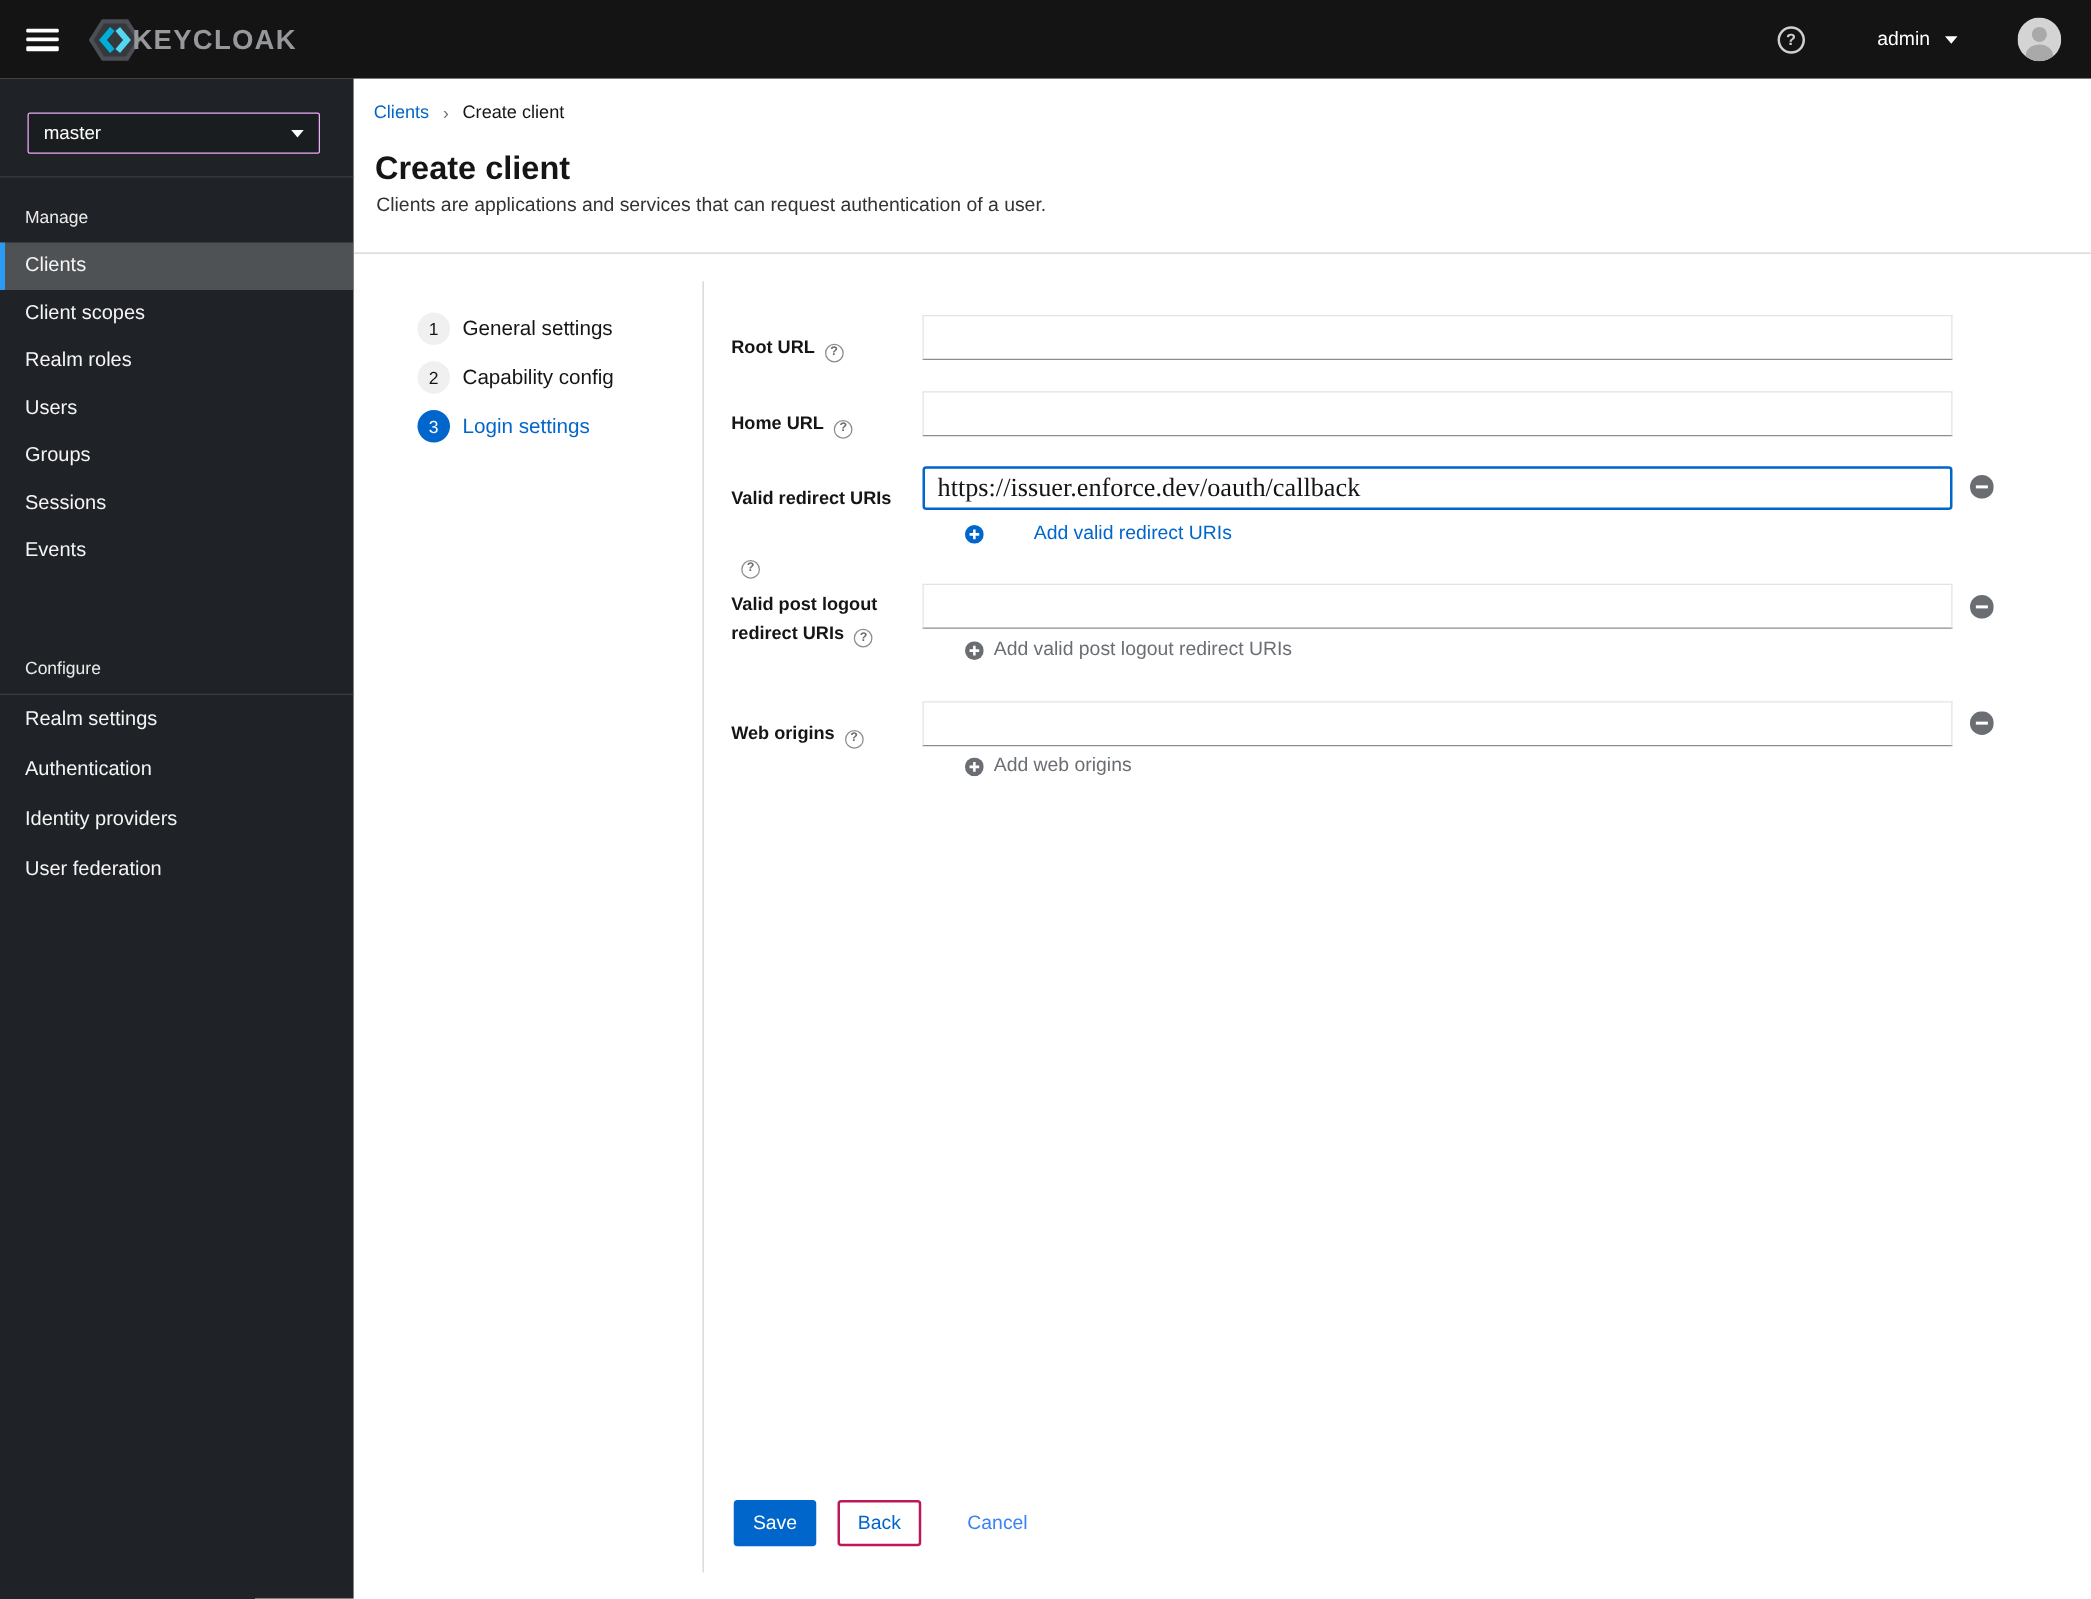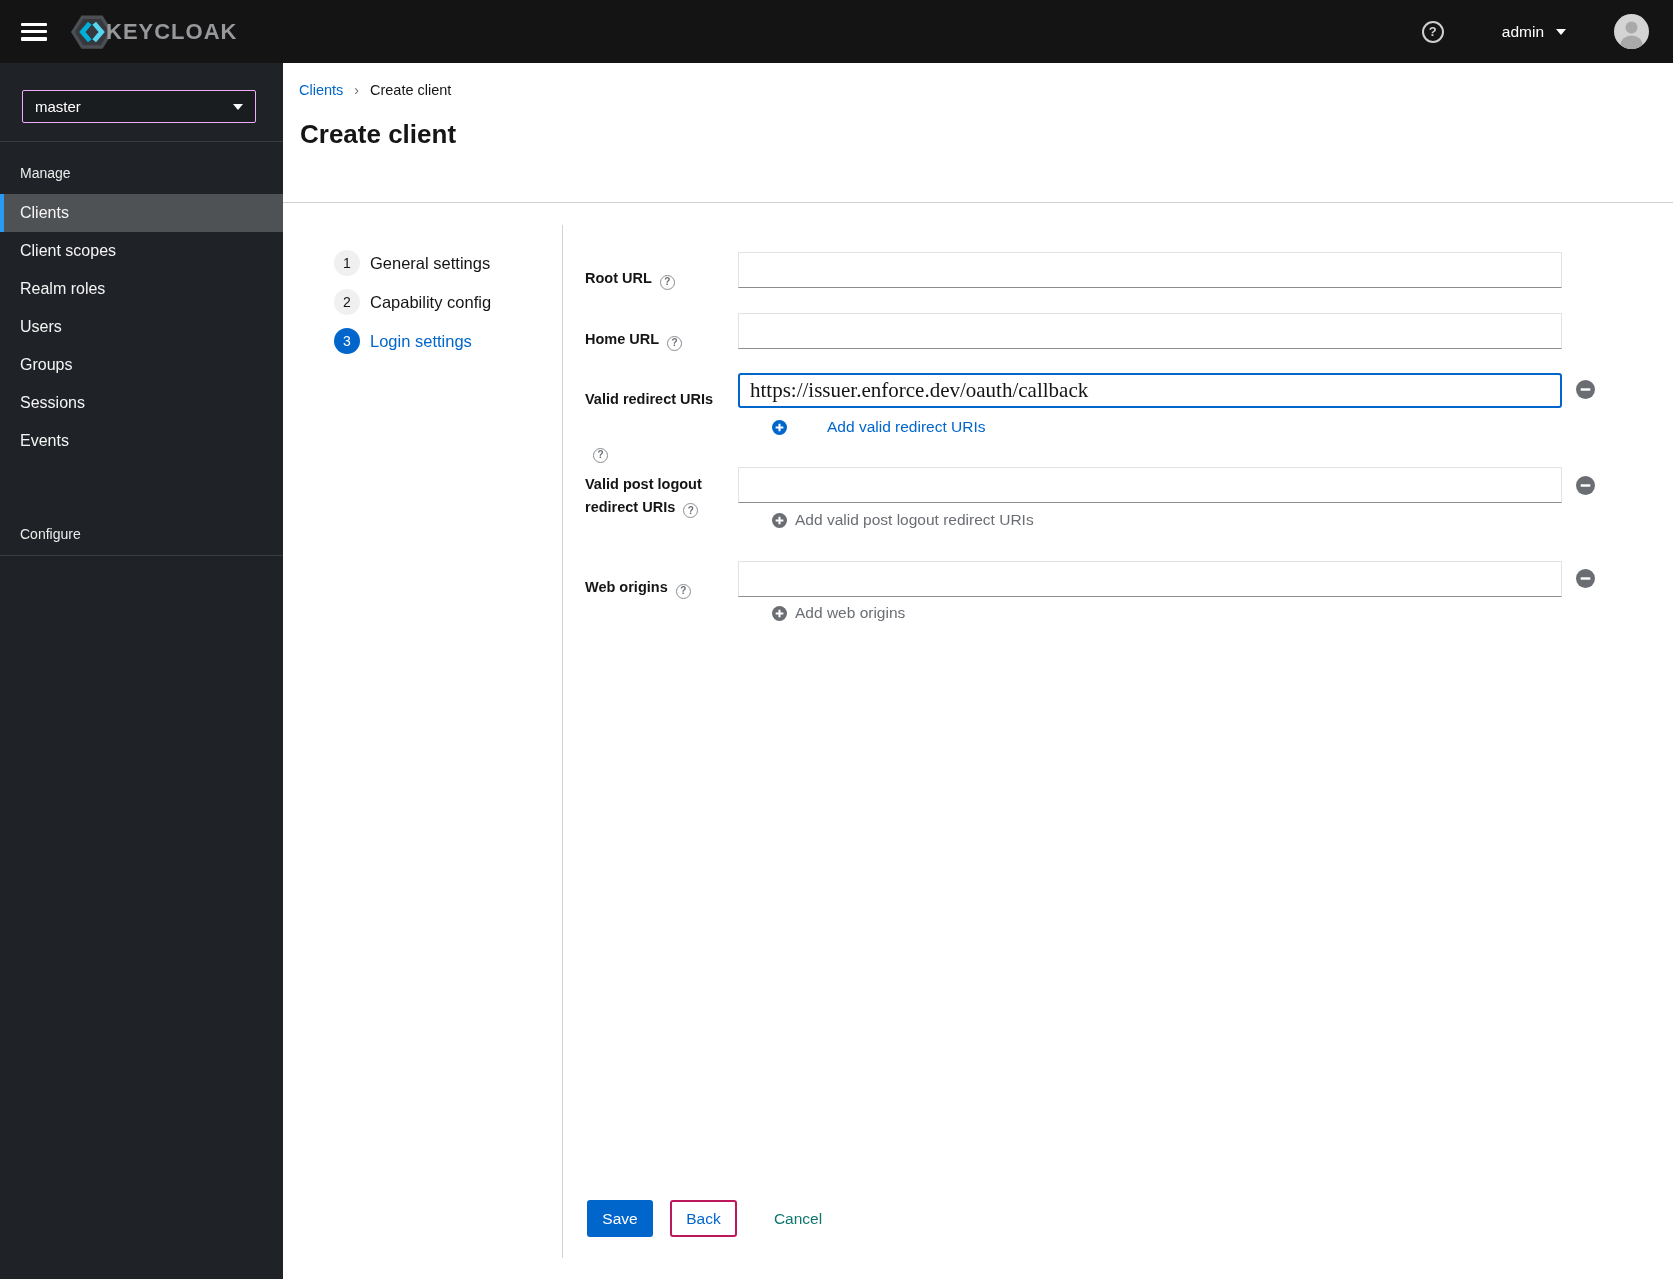--- a/index.html
+++ b/index.html
@@ -77,21 +77,21 @@
   .add-link.blue { color:#0066cc; }
   .add-link.gray { color:#6a6e73; }
   .minus-btn { position:absolute; left:1293px; width:19px; height:19px; cursor:pointer; display:flex; }
 
   
   .btn { position:absolute; top:1137px; height:37px; border-radius:3px; font-size:15.5px;
          display:flex; align-items:center; justify-content:center; cursor:pointer;
          font-family:"Liberation Sans", sans-serif; }
   .btn-primary { left:304px; width:66px; background:#0066cc; color:#fff; border:none; }
   .btn-secondary { left:387px; width:67px; background:#fff; color:#0066cc; border:2px solid #be185d; }
-  .btn-link { left:485px; width:60px; background:transparent; color:#0f766e; border:none; }
+  .btn-link { left:485px; width:60px; background:transparent; color:#3b82f6; border:none; }
 </style>
 </head>
 <body>
 
 <div id="app">
 
   <div class="masthead">
     <div class="hamburger">
       <span></span>
         <span></span>
@@ -147,31 +147,38 @@
       <div class="nav-item">Realm roles</div>
       <div class="nav-item">Users</div>
       <div class="nav-item">Groups</div>
       <div class="nav-item">Sessions</div>
       <div class="nav-item">Events</div>
     </div>
 
     <div class="nav-section-title configure-title">Configure</div>
     <div class="nav-divider"></div>
 
+    <div class="configure-items">
+      <div class="nav-item">Realm settings</div>
+      <div class="nav-item">Authentication</div>
+      <div class="nav-item">Identity providers</div>
+      <div class="nav-item">User federation</div>
+    </div>
   </div>
 
   <div class="main">
 
     <div class="breadcrumb">
       <a class="bc-link">Clients</a>
       <span class="bc-sep">›</span>
       <span class="bc-current">Create client</span>
     </div>
 
     <div class="page-title">Create client</div>
+    <div class="page-subtitle">Clients are applications and services that can request authentication of a user.</div>
     <div class="header-divider"></div>
     <div class="vert-divider"></div>
 
     <div class="wizard-step" style="left:51px; top:187px;">
       <span class="step-circle">1</span>
       <span class="step-label">General settings</span>
     </div>
     <div class="wizard-step" style="left:51px; top:226px;">
       <span class="step-circle">2</span>
       <span class="step-label">Capability config</span>

